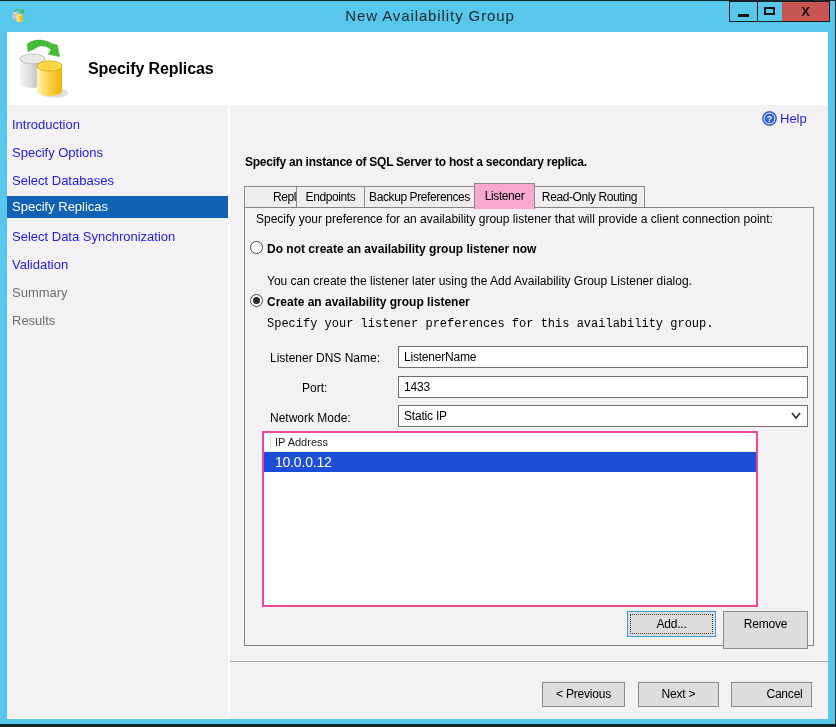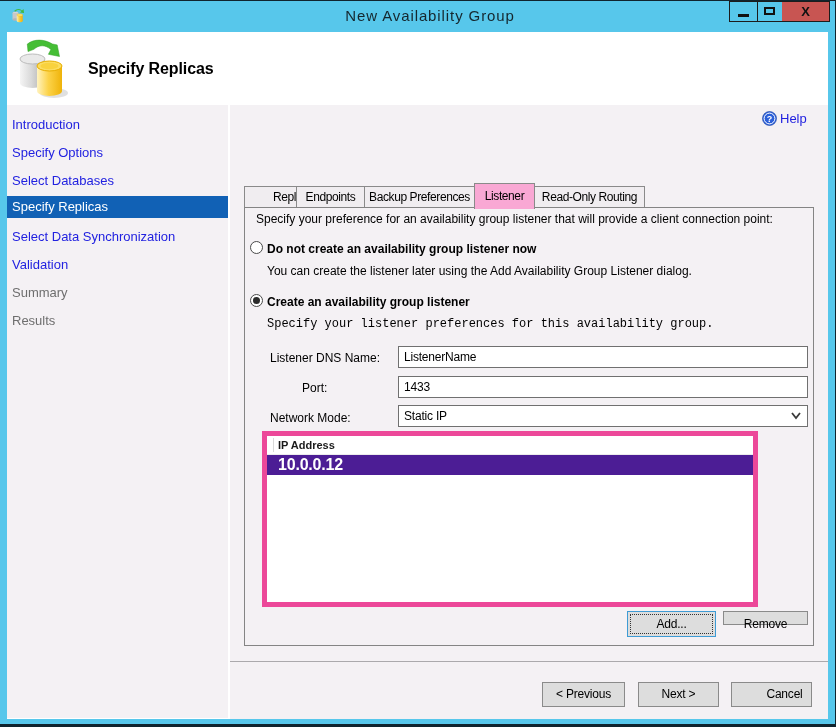--- a/index.html
+++ b/index.html
@@ -40,29 +40,29 @@
   
   #group{left:244px;top:207px;width:570px;height:439px;border:1px solid #848484;box-sizing:border-box;}
   .txt{position:absolute;font-size:12px;color:#000;letter-spacing:0;}
   .b{font-weight:bold;}
   
   .radio{position:absolute;width:13px;height:13px;border:1px solid #4a4a4a;border-radius:50%;background:#fff;box-sizing:border-box;}
   .radio.on::after{content:"";position:absolute;left:2px;top:2px;width:7px;height:7px;border-radius:50%;background:#2b2b2b;}
   
   .input{position:absolute;left:398px;width:410px;height:22px;background:#fff;border:1px solid #707070;box-sizing:border-box;font-size:12px;color:#000;padding-left:5px;line-height:20px;letter-spacing:-0.2px;}
   
-  #list{left:262px;top:431px;width:496px;height:176px;background:#fff;border:5px solid #ec4899;box-sizing:border-box;font-weight:bold;}
+  #list{left:262px;top:431px;width:496px;height:176px;background:#fff;border:2px solid #ec4899;box-sizing:border-box;}
   #listhdr{position:absolute;left:0;top:0;width:100%;height:19px;background:#fff;border-bottom:1px solid #ececec;font-size:11px;color:#1a1a1a;padding-left:11px;line-height:18px;box-sizing:border-box;}
   #listhdr::after{content:"";position:absolute;left:6px;top:2px;width:1px;height:14px;background:#d9d9d9;}
-  #listsel{position:absolute;left:0;top:19px;width:100%;height:20px;background:#4c1d95;color:#fff;font-size:16px;padding-left:11px;line-height:20px;box-sizing:border-box;letter-spacing:-0.2px;}
+  #listsel{position:absolute;left:0;top:19px;width:100%;height:20px;background:#1d4ed8;color:#fff;font-size:14px;padding-left:11px;line-height:20px;box-sizing:border-box;letter-spacing:-0.2px;}
   
   .btn{position:absolute;background:#DDDDDD;border:1px solid #8A8A8A;box-sizing:border-box;font-size:12px;color:#000;text-align:center;font-family:"Liberation Sans",sans-serif;letter-spacing:-0.2px;}
   #btnAdd{left:627px;top:611px;width:89px;height:26px;border:1px solid #3E9BD4;line-height:24px;}
   #btnAdd .focus{position:absolute;left:2px;top:2px;right:2px;bottom:2px;border:1px dotted #333;}
-  #btnRemove{left:723px;top:611px;width:85px;height:14px;line-height:24px;}
+  #btnRemove{left:723px;top:611px;width:85px;height:38px;line-height:24px;}
   #btnPrev{left:542px;top:682px;width:83px;height:25px;line-height:23px;}
   #btnNext{left:638px;top:682px;width:81px;height:25px;line-height:23px;}
   #btnCancel{left:731px;top:682px;width:81px;height:25px;line-height:23px;padding-left:26px;}
 </style>
 </head>
 <body>
 <div id="win">
   <div class="abs" id="title">New Availability Group</div>
 
   <svg class="abs" style="left:10px;top:7px" width="16" height="16" viewBox="0 0 60 64">
@@ -138,34 +138,35 @@
 
   <div class="abs" id="help">
     <svg style="position:absolute;left:-18px;top:0px" width="15" height="15" viewBox="0 0 15 15">
       <circle cx="7.5" cy="7.5" r="7" fill="#2b5fd9" stroke="#123c9e" stroke-width="0.6"></circle>
       <circle cx="7.5" cy="7.5" r="5.4" fill="none" stroke="#ffffff" stroke-width="1"></circle>
       <text x="7.5" y="11" font-size="9" font-weight="bold" fill="#fff" text-anchor="middle" font-family="Liberation Sans">?</text>
     </svg>
     <span>Help</span>
   </div>
 
+  <div class="abs" id="heading">Specify an instance of SQL Server to host a secondary replica.</div>
 
   <div class="tab" style="left:244px;width:53px;padding-left:28px;">Replicas</div>
   <div class="tab" style="left:296px;width:69px;">Endpoints</div>
   <div class="tab" style="left:364px;width:111px;">Backup Preferences</div>
   <div class="tab" id="tabListener" style="left:474px;width:61px;">Listener</div>
   <div class="tab" style="left:534px;width:111px;">Read-Only Routing</div>
 
   <div class="abs" id="group"></div>
 
   <div class="txt" style="left:256px;top:212px;">Specify your preference for an availability group listener that will provide a client connection point:</div>
 
   <div class="radio" style="left:250px;top:241px;"></div>
   <div class="txt b" style="left:267px;top:242px;">Do not create an availability group listener now</div>
-  <div class="txt" style="left:267px;top:264px;">You can create the listener later using the Add Availability Group Listener dialog.</div>
+  <div class="txt" style="left:267px;top:274px;">You can create the listener later using the Add Availability Group Listener dialog.</div>
 
   <div class="radio on" style="left:250px;top:294px;"></div>
   <div class="txt b" style="left:267px;top:295px;">Create an availability group listener</div>
   <div class="txt" style="left:267px;top:317px;font-family:Liberation Mono, monospace;">Specify your listener preferences for this availability group.</div>
 
   <div class="txt" style="left:270px;top:351px;">Listener DNS Name:</div>
   <div class="txt" style="left:270px;top:381px;margin-left:32px;">Port:</div>
   <div class="txt" style="left:270px;top:411px;">Network Mode:</div>
 
   <div class="input" style="top:346px;">ListenerName</div>

